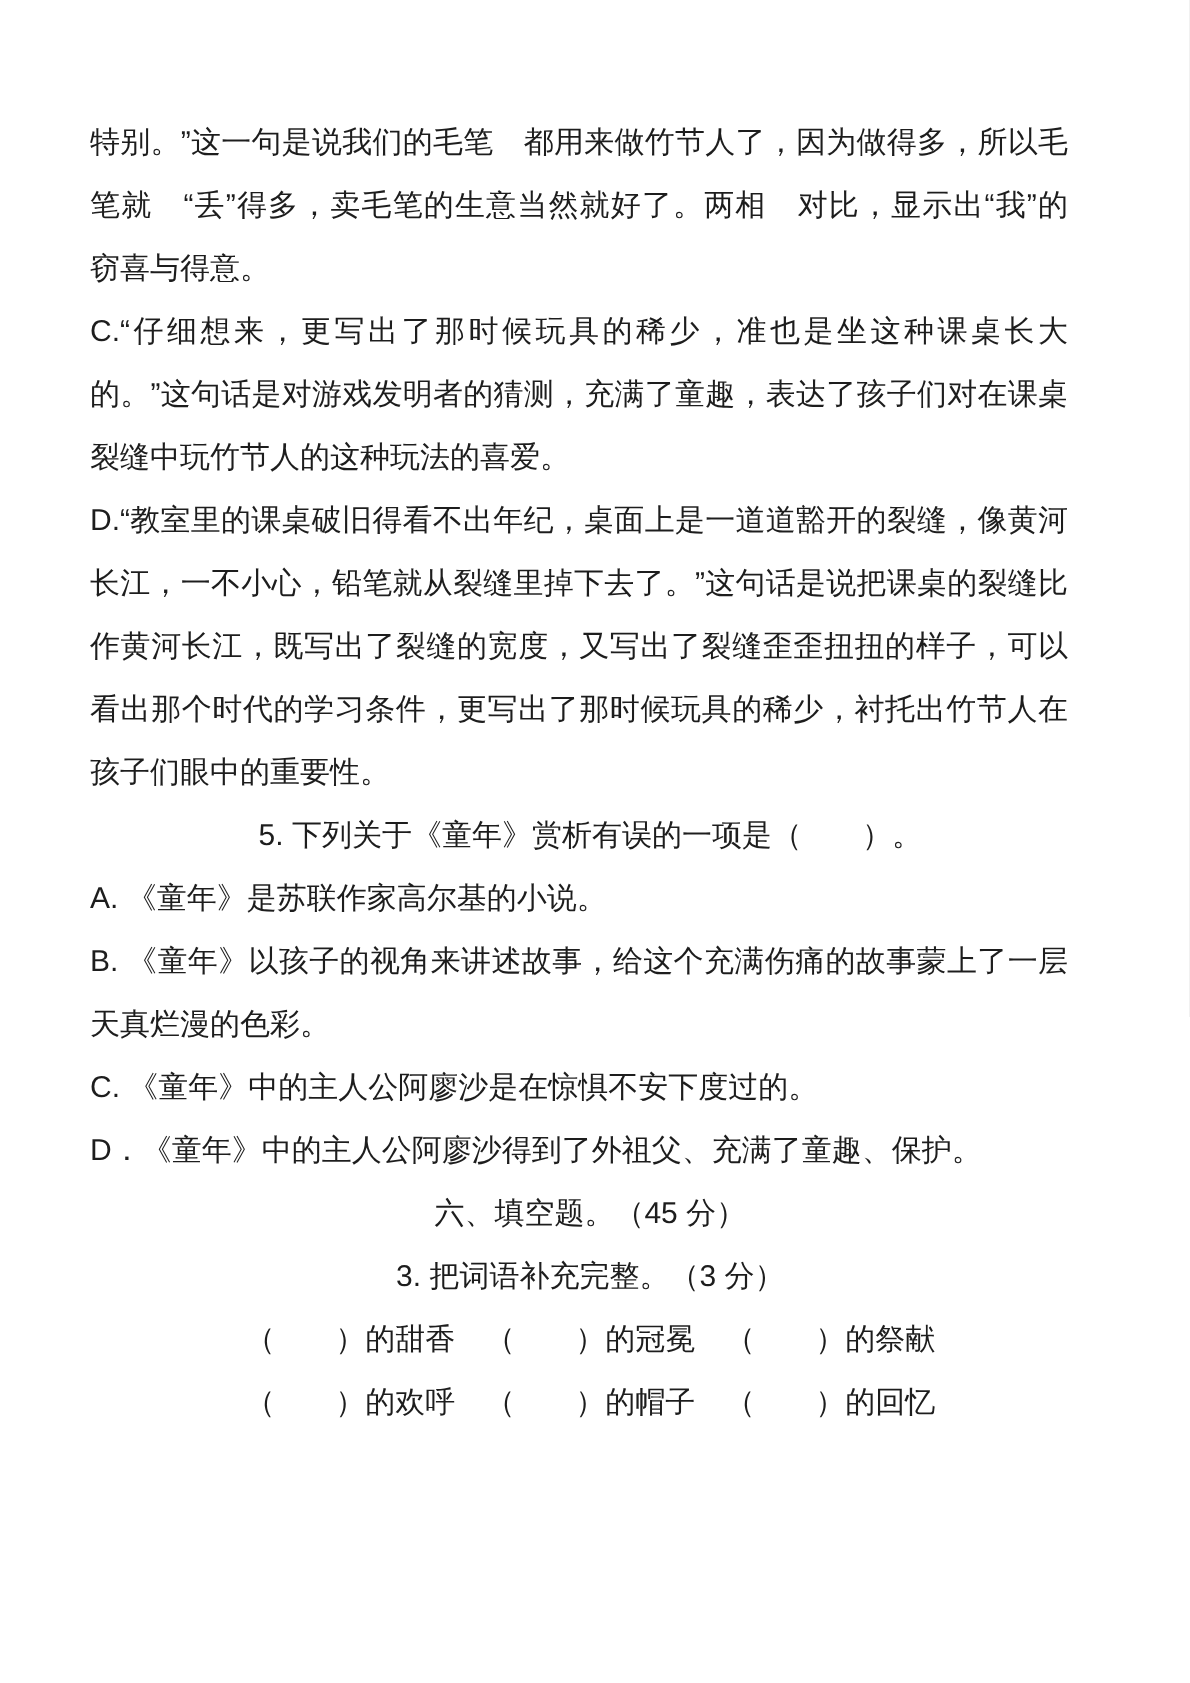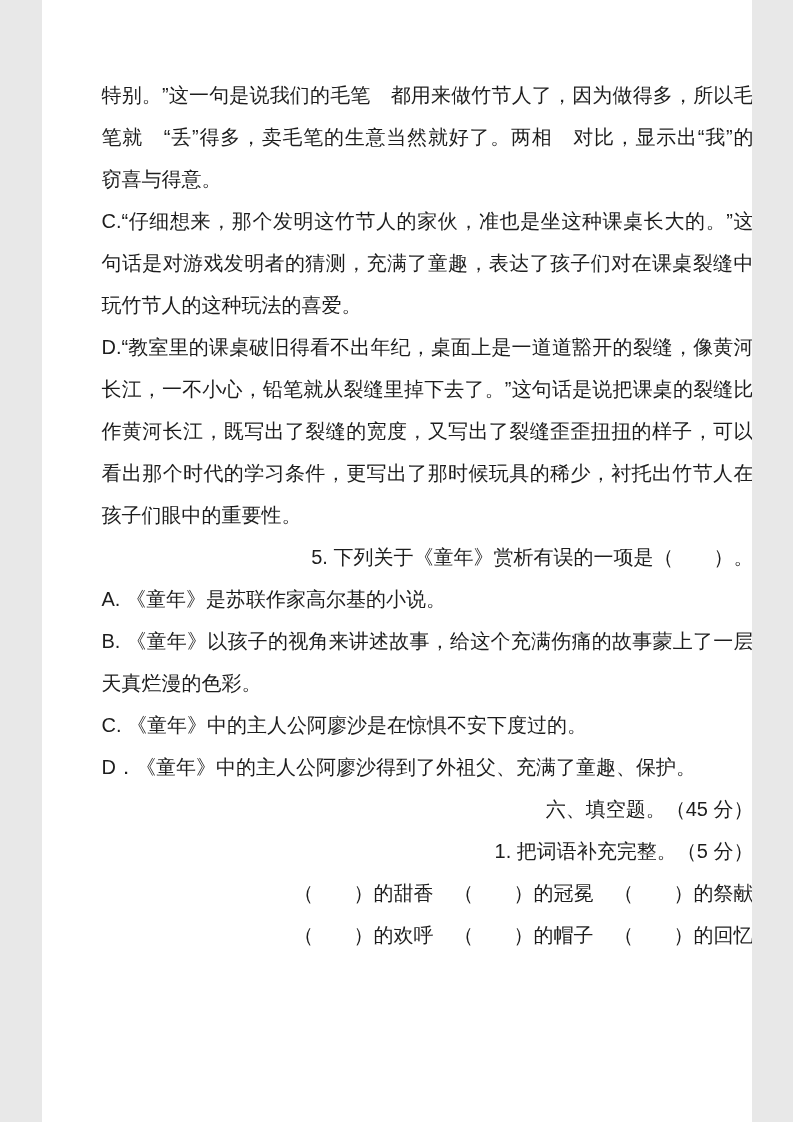--- a/index.html
+++ b/index.html
@@ -2,21 +2,21 @@
 <html><head>
 <meta charset="utf-8">
 <style>
   html, body {
     margin: 0;
     padding: 0;
     background: #e8e8e8;
   }
   .page {
     position: relative;
-    width: 710px;
+    width: 793px;
     height: 1122px;
     margin: 0 auto;
     background: #ffffff;
     overflow: hidden;
   }
   .doc {
     position: absolute;
     left: 60px;
     top: 74px;
     width: 652px;
@@ -26,49 +26,49 @@
     color: #1d1d1d;
     text-align: justify;
   }
   .doc p {
     margin: 0;
     padding: 0;
     word-break: break-all;
     white-space: pre-wrap;
   }
   .doc p.single {
-    text-align: right;
+    text-align: center;
     margin-left: 15px;
   }
 </style>
 </head>
 <body>
 
 <div class="page">
   <div class="doc">
 
     <p>特别。”这一句是说我们的毛笔　都用来做竹节人了，因为做得多，所以毛笔就　“丢”得多，卖毛笔的生意当然就好了。两相　对比，显示出“我”的　窃喜与得意。</p>
 
-    <p>C.“仔细想来，那个发明这竹节人的家伙，准也是坐这种课桌长大的。”这句话是对游戏发明者的猜测，充满了童趣，表达了孩子们对在课桌裂缝中玩竹节人的这种玩法的喜爱。</p>
+    <p>C.“仔细想来，更写出了那时候玩具的稀少，准也是坐这种课桌长大的。”这句话是对游戏发明者的猜测，充满了童趣，表达了孩子们对在课桌裂缝中玩竹节人的这种玩法的喜爱。</p>
 
     <p>D.“教室里的课桌破旧得看不出年纪，桌面上是一道道豁开的裂缝，像黄河长江，一不小心，铅笔就从裂缝里掉下去了。”这句话是说把课桌的裂缝比作黄河长江，既写出了裂缝的宽度，又写出了裂缝歪歪扭扭的样子，可以看出那个时代的学习条件，更写出了那时候玩具的稀少，衬托出竹节人在孩子们眼中的重要性。</p>
 
     <p class="single">5. 下列关于《童年》赏析有误的一项是（　　）。</p>
 
     <p>A. 《童年》是苏联作家高尔基的小说。</p>
 
     <p>B. 《童年》以孩子的视角来讲述故事，给这个充满伤痛的故事蒙上了一层天真烂漫的色彩。</p>
 
     <p>C. 《童年》中的主人公阿廖沙是在惊惧不安下度过的。</p>
 
     <p>D．《童年》中的主人公阿廖沙得到了外祖父、充满了童趣、保护。</p>
 
     <p class="single">六、填空题。（45 分）</p>
 
-    <p class="single">1. 把词语补充完整。（5 分）</p>
+    <p class="single">3. 把词语补充完整。（3 分）</p>
 
     <p class="single">（　　）的甜香　（　　）的冠冕　（　　）的祭献</p>
 
     <p class="single">（　　）的欢呼　（　　）的帽子　（　　）的回忆</p>
 
 
 
   </div>
 </div>
 

